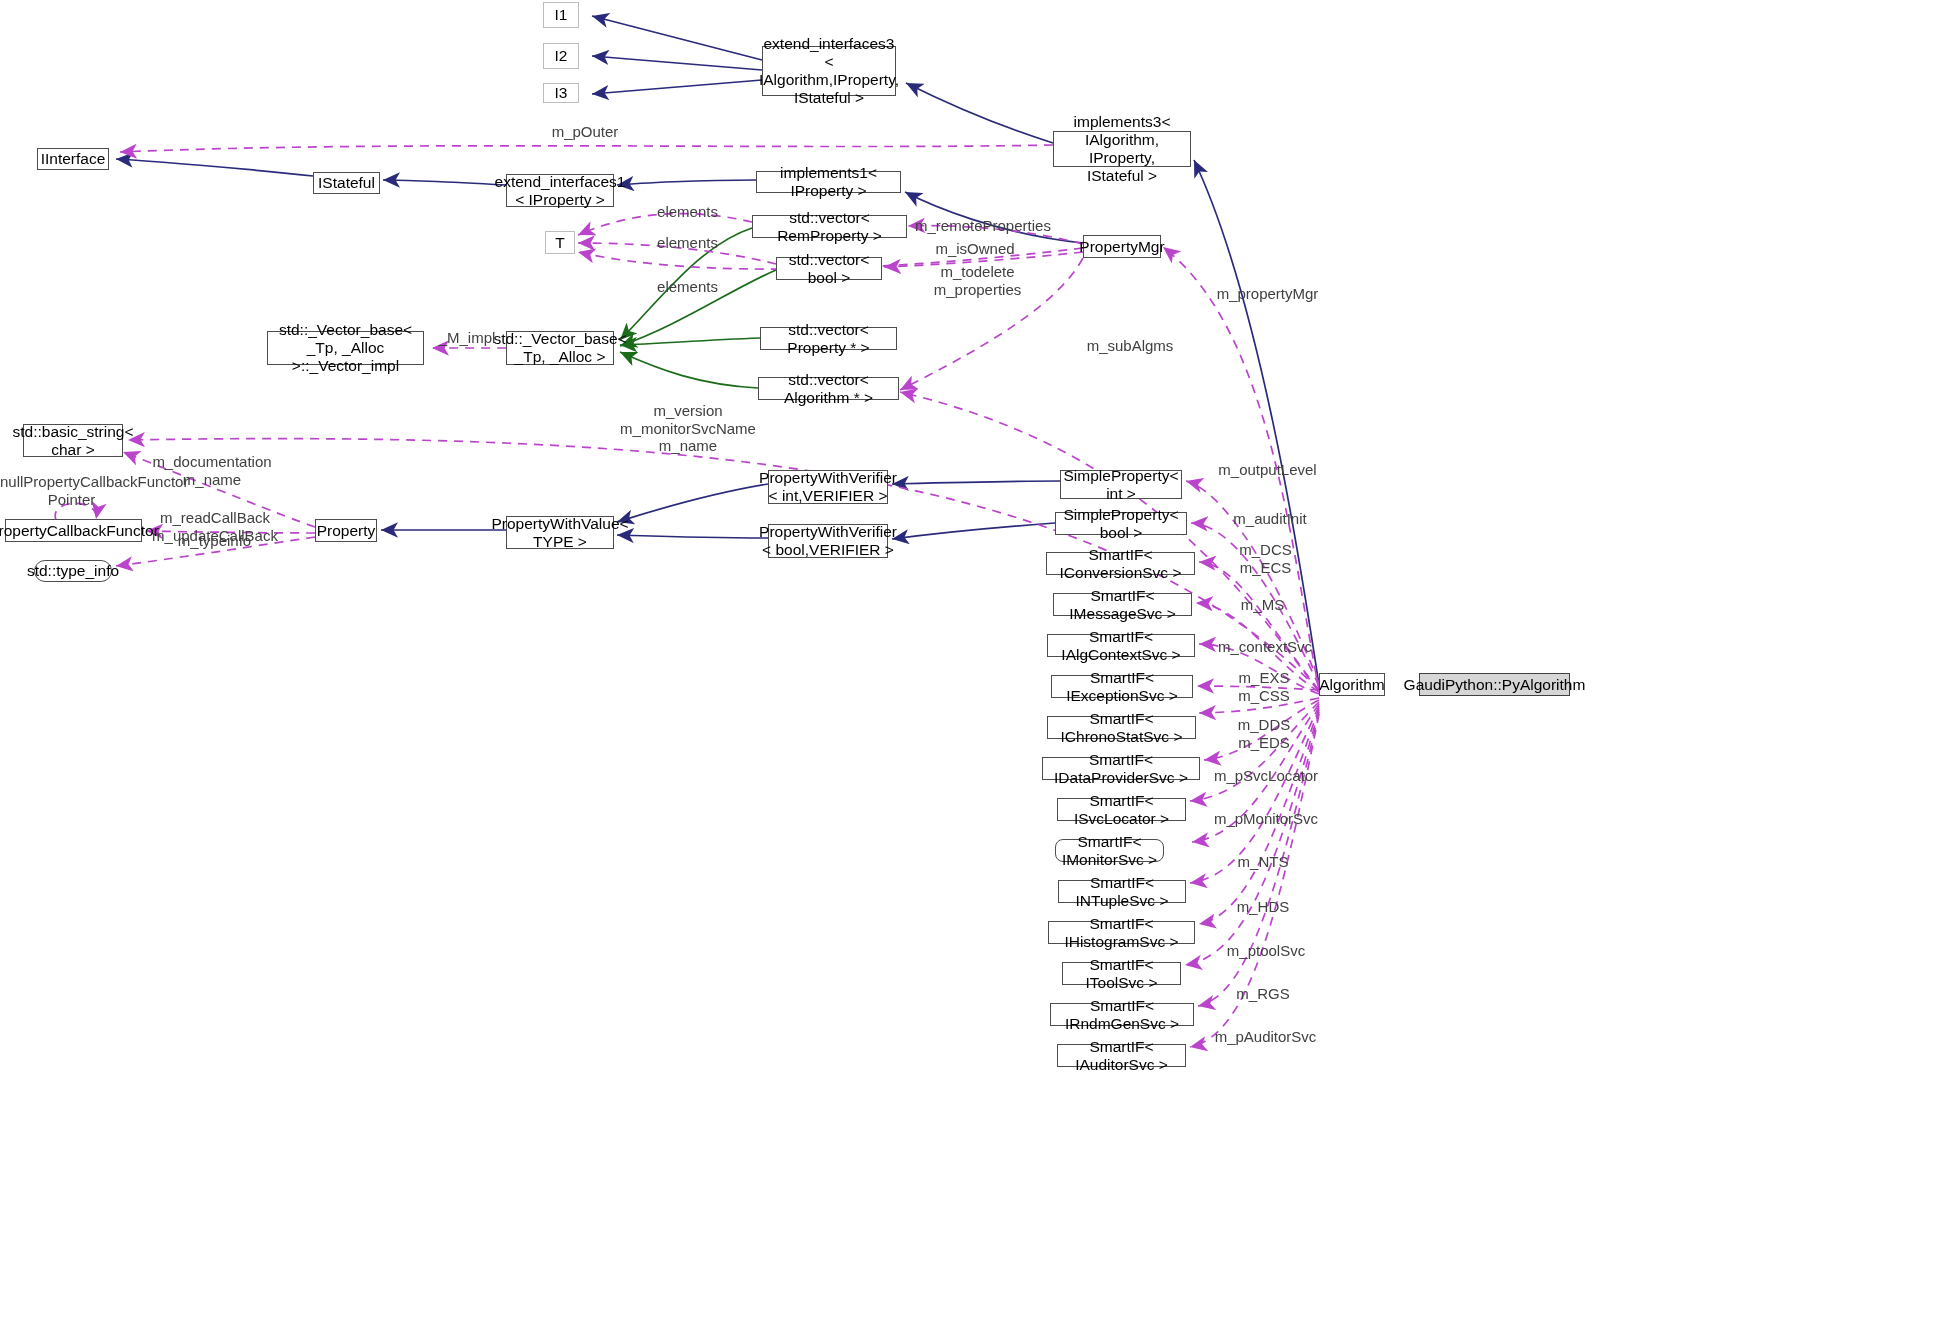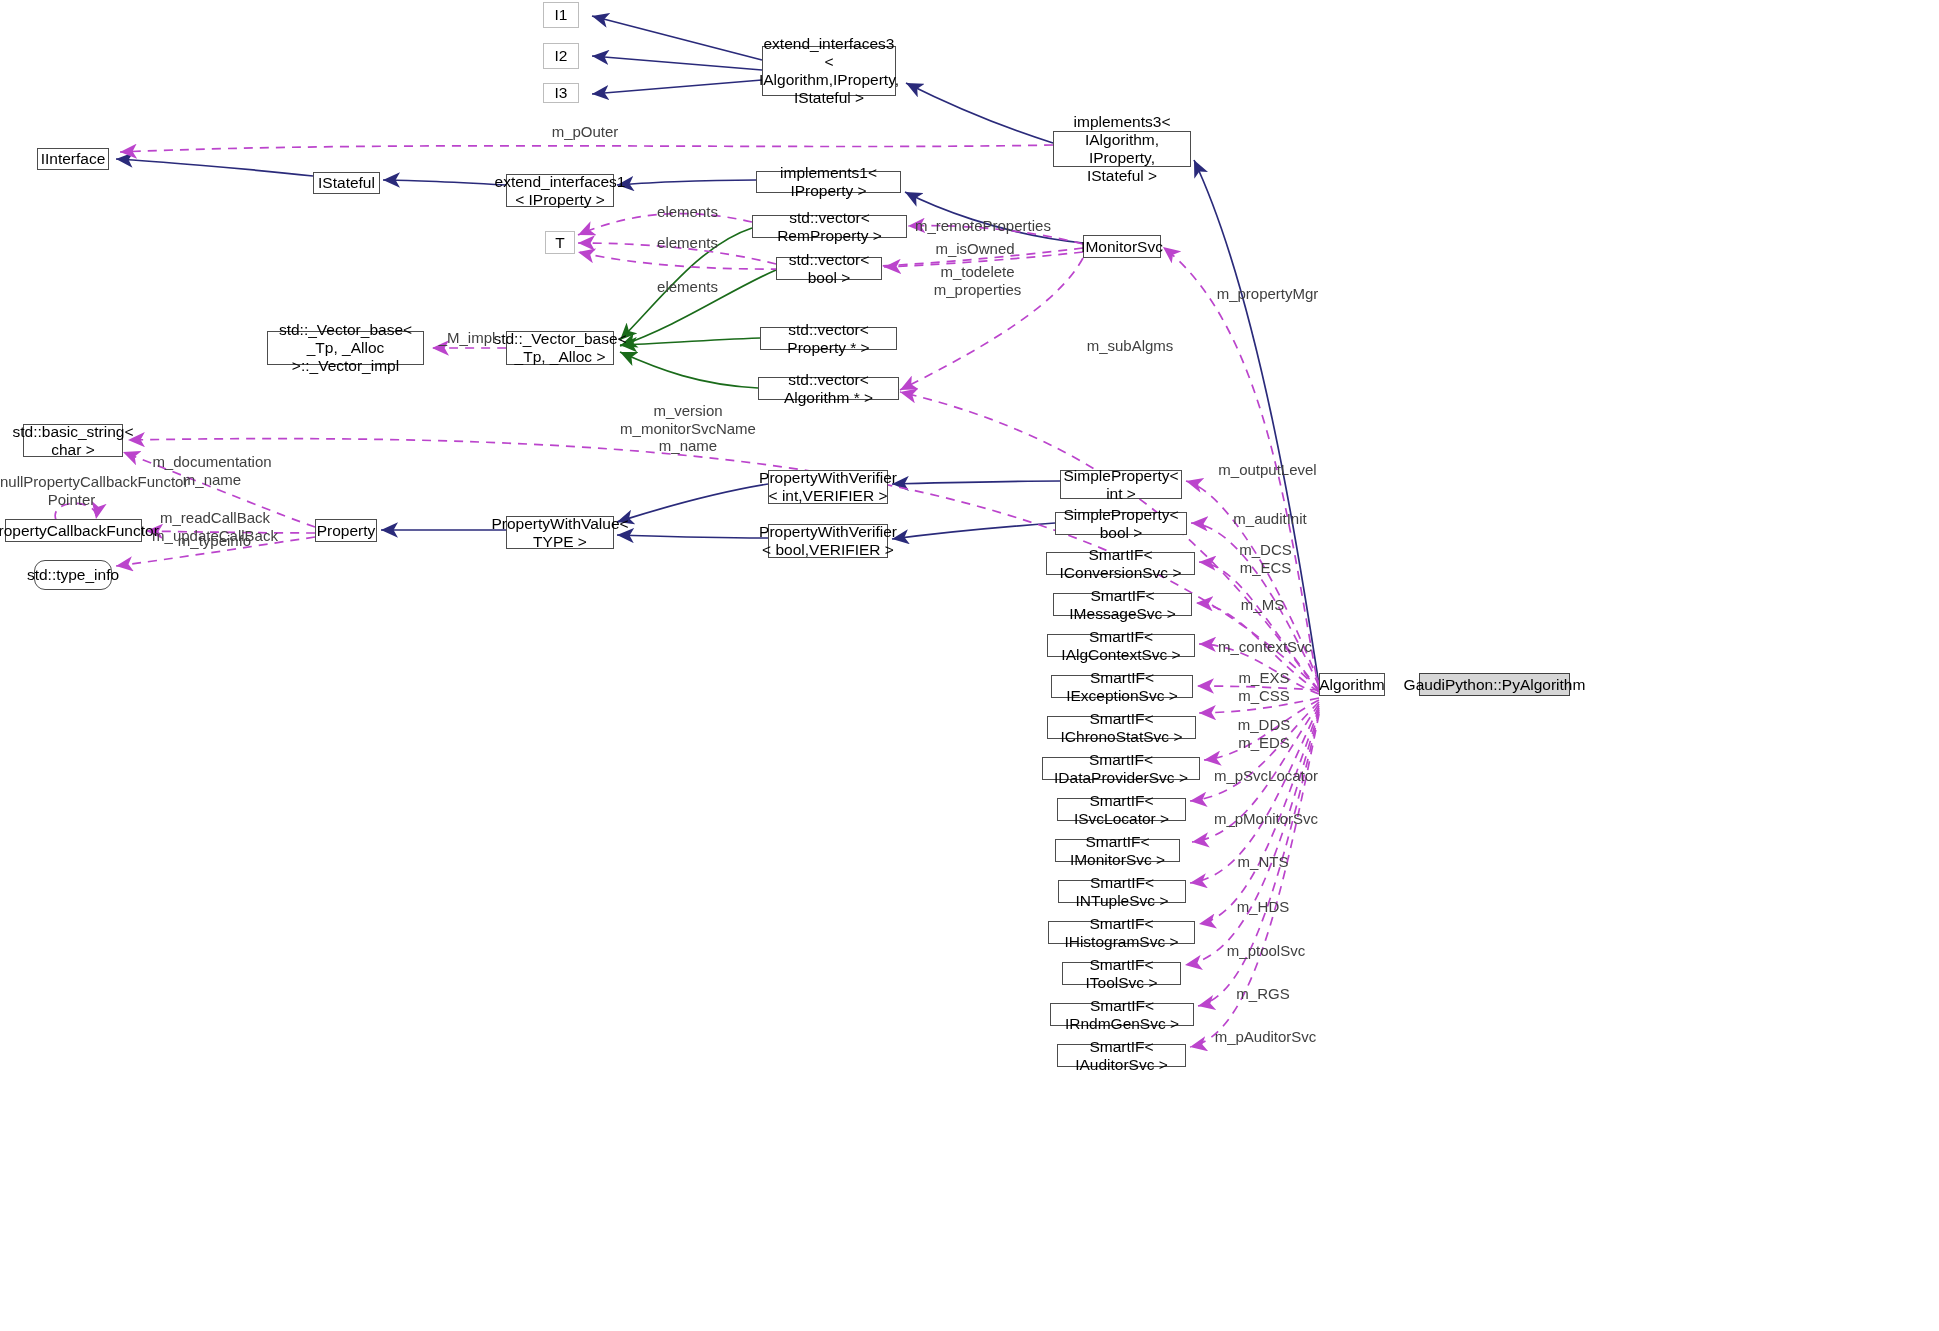--- a/index.html
+++ b/index.html
@@ -126,21 +126,21 @@
   <div class="node thin" style="left:545px;top:231px;width:30px;height:23px;">
       <span>T</span>
     </div>
   <div class="node thick" style="left:752px;top:215px;width:155px;height:23px;">
       <span>std::vector&lt; RemProperty &gt;</span>
     </div>
   <div class="node thick" style="left:776px;top:257px;width:106px;height:23px;">
       <span>std::vector&lt; bool &gt;</span>
     </div>
   <div class="node thick" style="left:1083px;top:235px;width:78px;height:23px;">
-      <span>IMonitorSvc</span>
+      <span>PropertyMgr</span>
     </div>
   <div class="node thick" style="left:267px;top:331px;width:157px;height:34px;">
       <span>std::_Vector_base&lt;
 _Tp, _Alloc &gt;::_Vector_impl</span>
     </div>
   <div class="node thick" style="left:506px;top:331px;width:108px;height:34px;">
       <span>std::_Vector_base&lt;
 _Tp, _Alloc &gt;</span>
     </div>
   <div class="node thick" style="left:760px;top:327px;width:137px;height:23px;">
@@ -149,21 +149,21 @@
   <div class="node thick" style="left:758px;top:377px;width:141px;height:23px;">
       <span>std::vector&lt; Algorithm * &gt;</span>
     </div>
   <div class="node thick" style="left:23px;top:424px;width:100px;height:33px;">
       <span>std::basic_string&lt;
 char &gt;</span>
     </div>
   <div class="node thick" style="left:5px;top:519px;width:137px;height:23px;">
       <span>PropertyCallbackFunctor</span>
     </div>
-  <div class="node thick" style="left:34px;top:560px;width:78px;height:30px;border-radius:11px;">
+  <div class="node thick" style="left:34px;top:560px;width:78px;height:22px;border-radius:11px;">
       <span>std::type_info</span>
     </div>
   <div class="node thick" style="left:315px;top:519px;width:62px;height:23px;">
       <span>Property</span>
     </div>
   <div class="node thick" style="left:506px;top:516px;width:108px;height:33px;">
       <span>PropertyWithValue&lt;
 TYPE &gt;</span>
     </div>
   <div class="node thick" style="left:768px;top:470px;width:120px;height:34px;">
@@ -194,21 +194,21 @@
     </div>
   <div class="node thick" style="left:1047px;top:716px;width:149px;height:23px;">
       <span>SmartIF&lt; IChronoStatSvc &gt;</span>
     </div>
   <div class="node thick" style="left:1042px;top:757px;width:158px;height:23px;">
       <span>SmartIF&lt; IDataProviderSvc &gt;</span>
     </div>
   <div class="node thick" style="left:1057px;top:798px;width:129px;height:23px;">
       <span>SmartIF&lt; ISvcLocator &gt;</span>
     </div>
-  <div class="node thick" style="left:1055px;top:839px;width:125px;height:23px;">
+  <div class="node thick" style="left:1055px;top:839px;width:109px;height:23px;border-radius:8px;">
       <span>SmartIF&lt; IMonitorSvc &gt;</span>
     </div>
   <div class="node thick" style="left:1058px;top:880px;width:128px;height:23px;">
       <span>SmartIF&lt; INTupleSvc &gt;</span>
     </div>
   <div class="node thick" style="left:1048px;top:921px;width:147px;height:23px;">
       <span>SmartIF&lt; IHistogramSvc &gt;</span>
     </div>
   <div class="node thick" style="left:1062px;top:962px;width:119px;height:23px;">
       <span>SmartIF&lt; IToolSvc &gt;</span>

